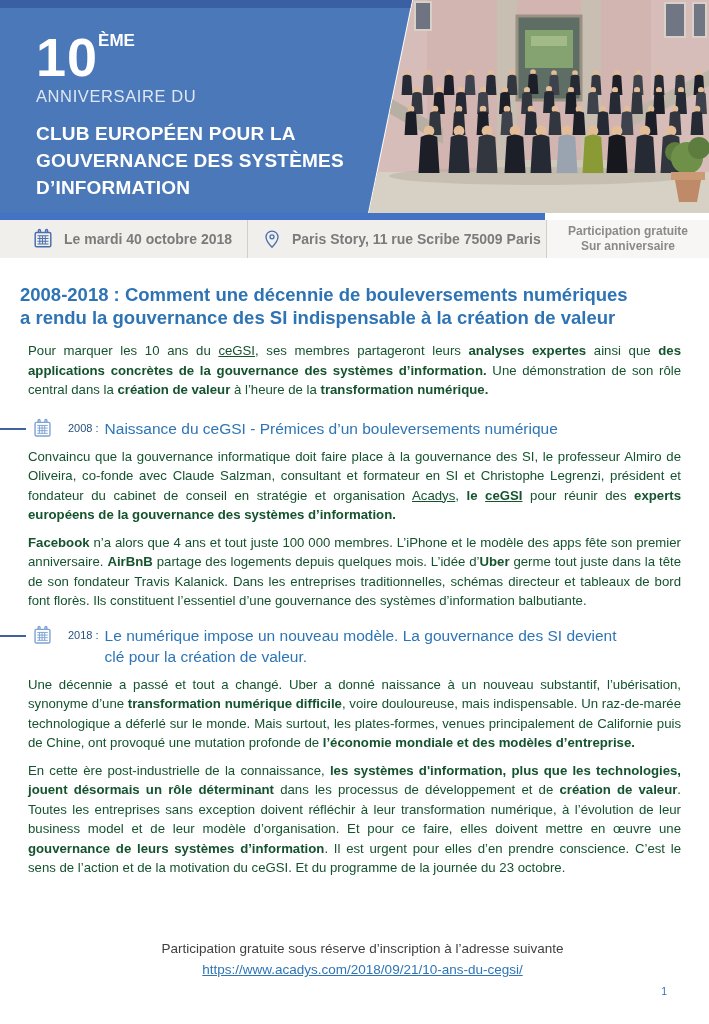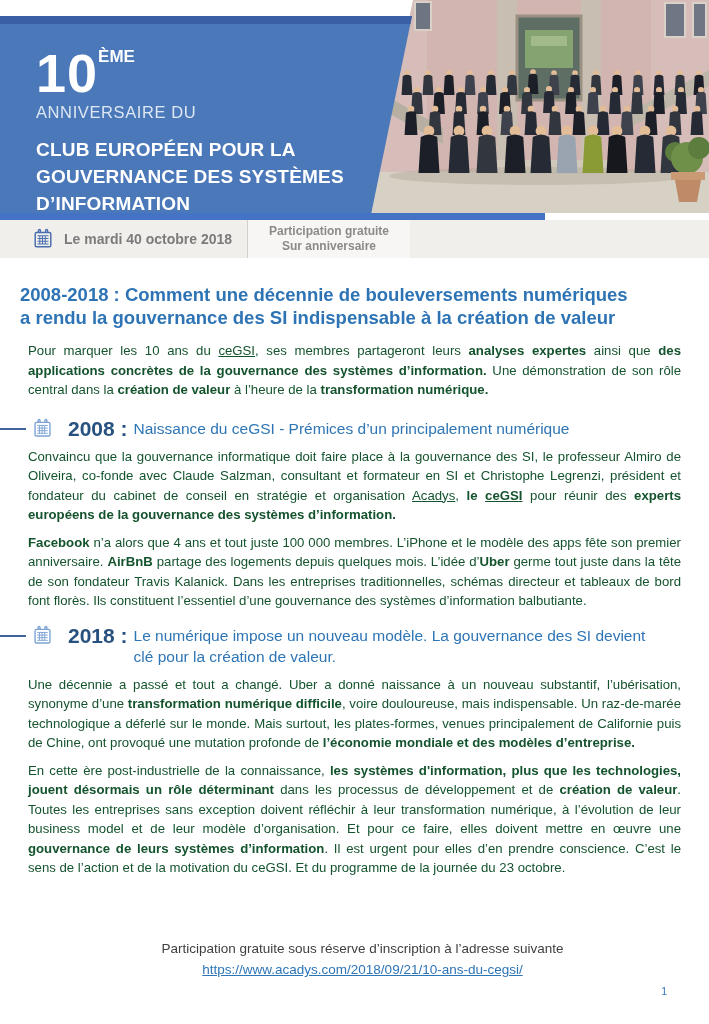--- a/index.html
+++ b/index.html
@@ -1,21 +1,21 @@
 <!DOCTYPE html>
 <html><head>
 <meta charset="utf-8">
 <style>
   html,body{margin:0;padding:0;background:#e8e8e8;}
   .page{position:relative;width:709px;height:1024px;background:#ffffff;overflow:hidden;
         font-family:"Liberation Sans",sans-serif;}
 
   
   .header{position:absolute;left:0;top:0;width:709px;height:220px;}
-  .banner{position:absolute;left:0;top:16px;width:412px;height:213px;background:#4a78b9;
+  .banner{position:absolute;left:0;top:0;width:412px;height:213px;background:#4a78b9;
           clip-path:polygon(0 0,100% 0,calc(100% - 44px) 100%,0 100%);color:#fff;}
   .banner-darkstrip{position:absolute;left:0;top:0;width:100%;height:8px;background:#3a5fa3;}
   .banner-inner{position:absolute;left:36px;top:14px;width:312px;}
   .ord{font-size:54px;font-weight:bold;line-height:54px;letter-spacing:1px;}
   .ord sup{font-size:17px;font-weight:bold;vertical-align:30px;letter-spacing:0;}
   .h-line1{font-size:16.5px;color:#dde7f4;letter-spacing:.6px;margin-top:3px;}
   .h-club{font-size:19px;font-weight:bold;line-height:27px;margin-top:14px;letter-spacing:.2px;}
   .h-tag{font-size:17px;font-style:italic;color:#ccd9ee;text-align:right;margin-top:12px;}
   .photo{position:absolute;left:369px;top:0;width:340px;height:213px;
          clip-path:polygon(44px 0,100% 0,100% 100%,0 100%);}
@@ -39,21 +39,21 @@
               line-height:23px;}
   .para{margin:8px 28px 0 28px;font-size:13.2px;line-height:19.5px;color:#14532d;
         text-align:justify;}
   .para.first{margin-top:12px;}
   .u{text-decoration:underline;}
   b,.b{font-weight:bold;}
 
   .section-head{display:flex;align-items:flex-start;margin-top:18px;margin-right:28px;}
   .sec-dash{flex:none;width:26px;height:2px;background:#41639b;margin-top:10px;}
   .sec-cal{flex:none;margin-left:6px;margin-top:0;display:flex;}
-  .sec-year{flex:none;margin-left:15px;font-size:21px;font-weight:bold;color:#27517f;
+  .sec-year{flex:none;margin-left:15px;font-size:11px;font-weight:normal;color:#27517f;
             line-height:21px;}
   .sec-title{margin-left:6px;font-size:15.5px;color:#2e75b6;line-height:21px;}
 
   
   .footer{position:absolute;left:8px;top:938px;width:709px;text-align:center;color:#3f3f3f;
           font-size:13.5px;line-height:21px;}
   .footer a{color:#2e75b6;text-decoration:underline;}
   .pagenum{position:absolute;right:42px;top:985px;font-size:10.5px;color:#2e75b6;}
 </style>
 </head>
@@ -175,20 +175,29 @@
       <span class="ibar-icon">
         <svg width="22" height="22" viewBox="0 0 24 24" fill="none" stroke="#4a6fae" stroke-width="1.6">
           <rect x="3.5" y="5" width="17" height="15.5" rx="1.5"></rect>
           <path d="M7,5 V2.8 a1.1,1.1 0 0 1 2.2,0 V5"></path>
             <path d="M14.8,5 V2.8 a1.1,1.1 0 0 1 2.2,0 V5"></path>
           <path d="M6,8.5 h12 M6,11.5 h12 M6,14.5 h12 M6,17.5 h12 M8.5,8.5 v9 M11.5,8.5 v9 M14.5,8.5 v9" stroke-width="1.1"></path>
         </svg>
       </span>
       <span>Le mardi 40 octobre 2018</span>
     </div>
+    <div class="info-seg seg-venue">
+      <span class="ibar-icon">
+        <svg width="20" height="22" viewBox="0 0 24 24" fill="none" stroke="#4a6fae" stroke-width="1.6">
+          <path d="M12,2.5 C7.8,2.5 4.8,5.8 4.8,9.6 C4.8,14.6 12,21.8 12,21.8 C12,21.8 19.2,14.6 19.2,9.6 C19.2,5.8 16.2,2.5 12,2.5 Z"></path>
+          <circle cx="12" cy="9.4" r="2.4"></circle>
+        </svg>
+      </span>
+      <span>Paris Story, 11 rue Scribe 75009 Paris</span>
+    </div>
     <div class="info-seg seg-part">
       <span>Participation gratuite</span>
       <span>Sur anniversaire</span>
     </div>
   </div>
 
   <div class="content">
 
     <div class="main-title"><span class="b">2008-2018</span><span> : </span><span class="b">Comment une décennie de bouleversements numériques</span><br><span class="b">a rendu la gouvernance des SI indispensable à la création de valeur</span></div>
 
@@ -198,21 +207,21 @@
       <div class="sec-dash"></div>
       <span class="sec-cal">
         <svg width="21" height="21" viewBox="0 0 24 24" fill="none" stroke="#7ea3d4" stroke-width="1.6">
           <rect x="3.5" y="5" width="17" height="15.5" rx="1.5"></rect>
           <path d="M7,5 V2.8 a1.1,1.1 0 0 1 2.2,0 V5"></path>
             <path d="M14.8,5 V2.8 a1.1,1.1 0 0 1 2.2,0 V5"></path>
           <path d="M6,8.5 h12 M6,11.5 h12 M6,14.5 h12 M6,17.5 h12 M8.5,8.5 v9 M11.5,8.5 v9 M14.5,8.5 v9" stroke-width="1.1"></path>
         </svg>
       </span>
       <span class="sec-year">2008 :</span>
-      <span class="sec-title"><span>Naissance du ceGSI - Prémices d’un principalement numérique</span></span>
+      <span class="sec-title"><span>Naissance du ceGSI - Prémices d’un bouleversements numérique</span></span>
     </div>
     <div class="para"><span>Convaincu que la gouvernance informatique doit faire place à la gouvernance des SI, le professeur Almiro de Oliveira, co-fonde avec Claude Salzman, consultant et formateur en SI et Christophe Legrenzi, président et fondateur du cabinet de conseil en stratégie et organisation </span><span class="u">Acadys</span><span>, </span><span class="b">le </span><span class="b u">ceGSI</span><span> pour réunir des </span><span class="b">experts européens de la gouvernance des systèmes d’information.</span></div>
     <div class="para"><span class="b">Facebook</span><span> n’a alors que 4 ans et tout juste 100 000 membres. L’iPhone et le modèle des apps fête son premier anniversaire. </span><span class="b">AirBnB</span><span> partage des logements depuis quelques mois. L’idée d’</span><span class="b">Uber</span><span> germe tout juste dans la tête de son fondateur Travis Kalanick. Dans les entreprises traditionnelles, schémas directeur et tableaux de bord font florès. Ils constituent l’essentiel d’une gouvernance des systèmes d’information balbutiante.</span></div>
 
     <div class="section-head" style="margin-top:14px;">
       <div class="sec-dash"></div>
       <span class="sec-cal">
         <svg width="21" height="21" viewBox="0 0 24 24" fill="none" stroke="#7ea3d4" stroke-width="1.6">
           <rect x="3.5" y="5" width="17" height="15.5" rx="1.5"></rect>
           <path d="M7,5 V2.8 a1.1,1.1 0 0 1 2.2,0 V5"></path>

